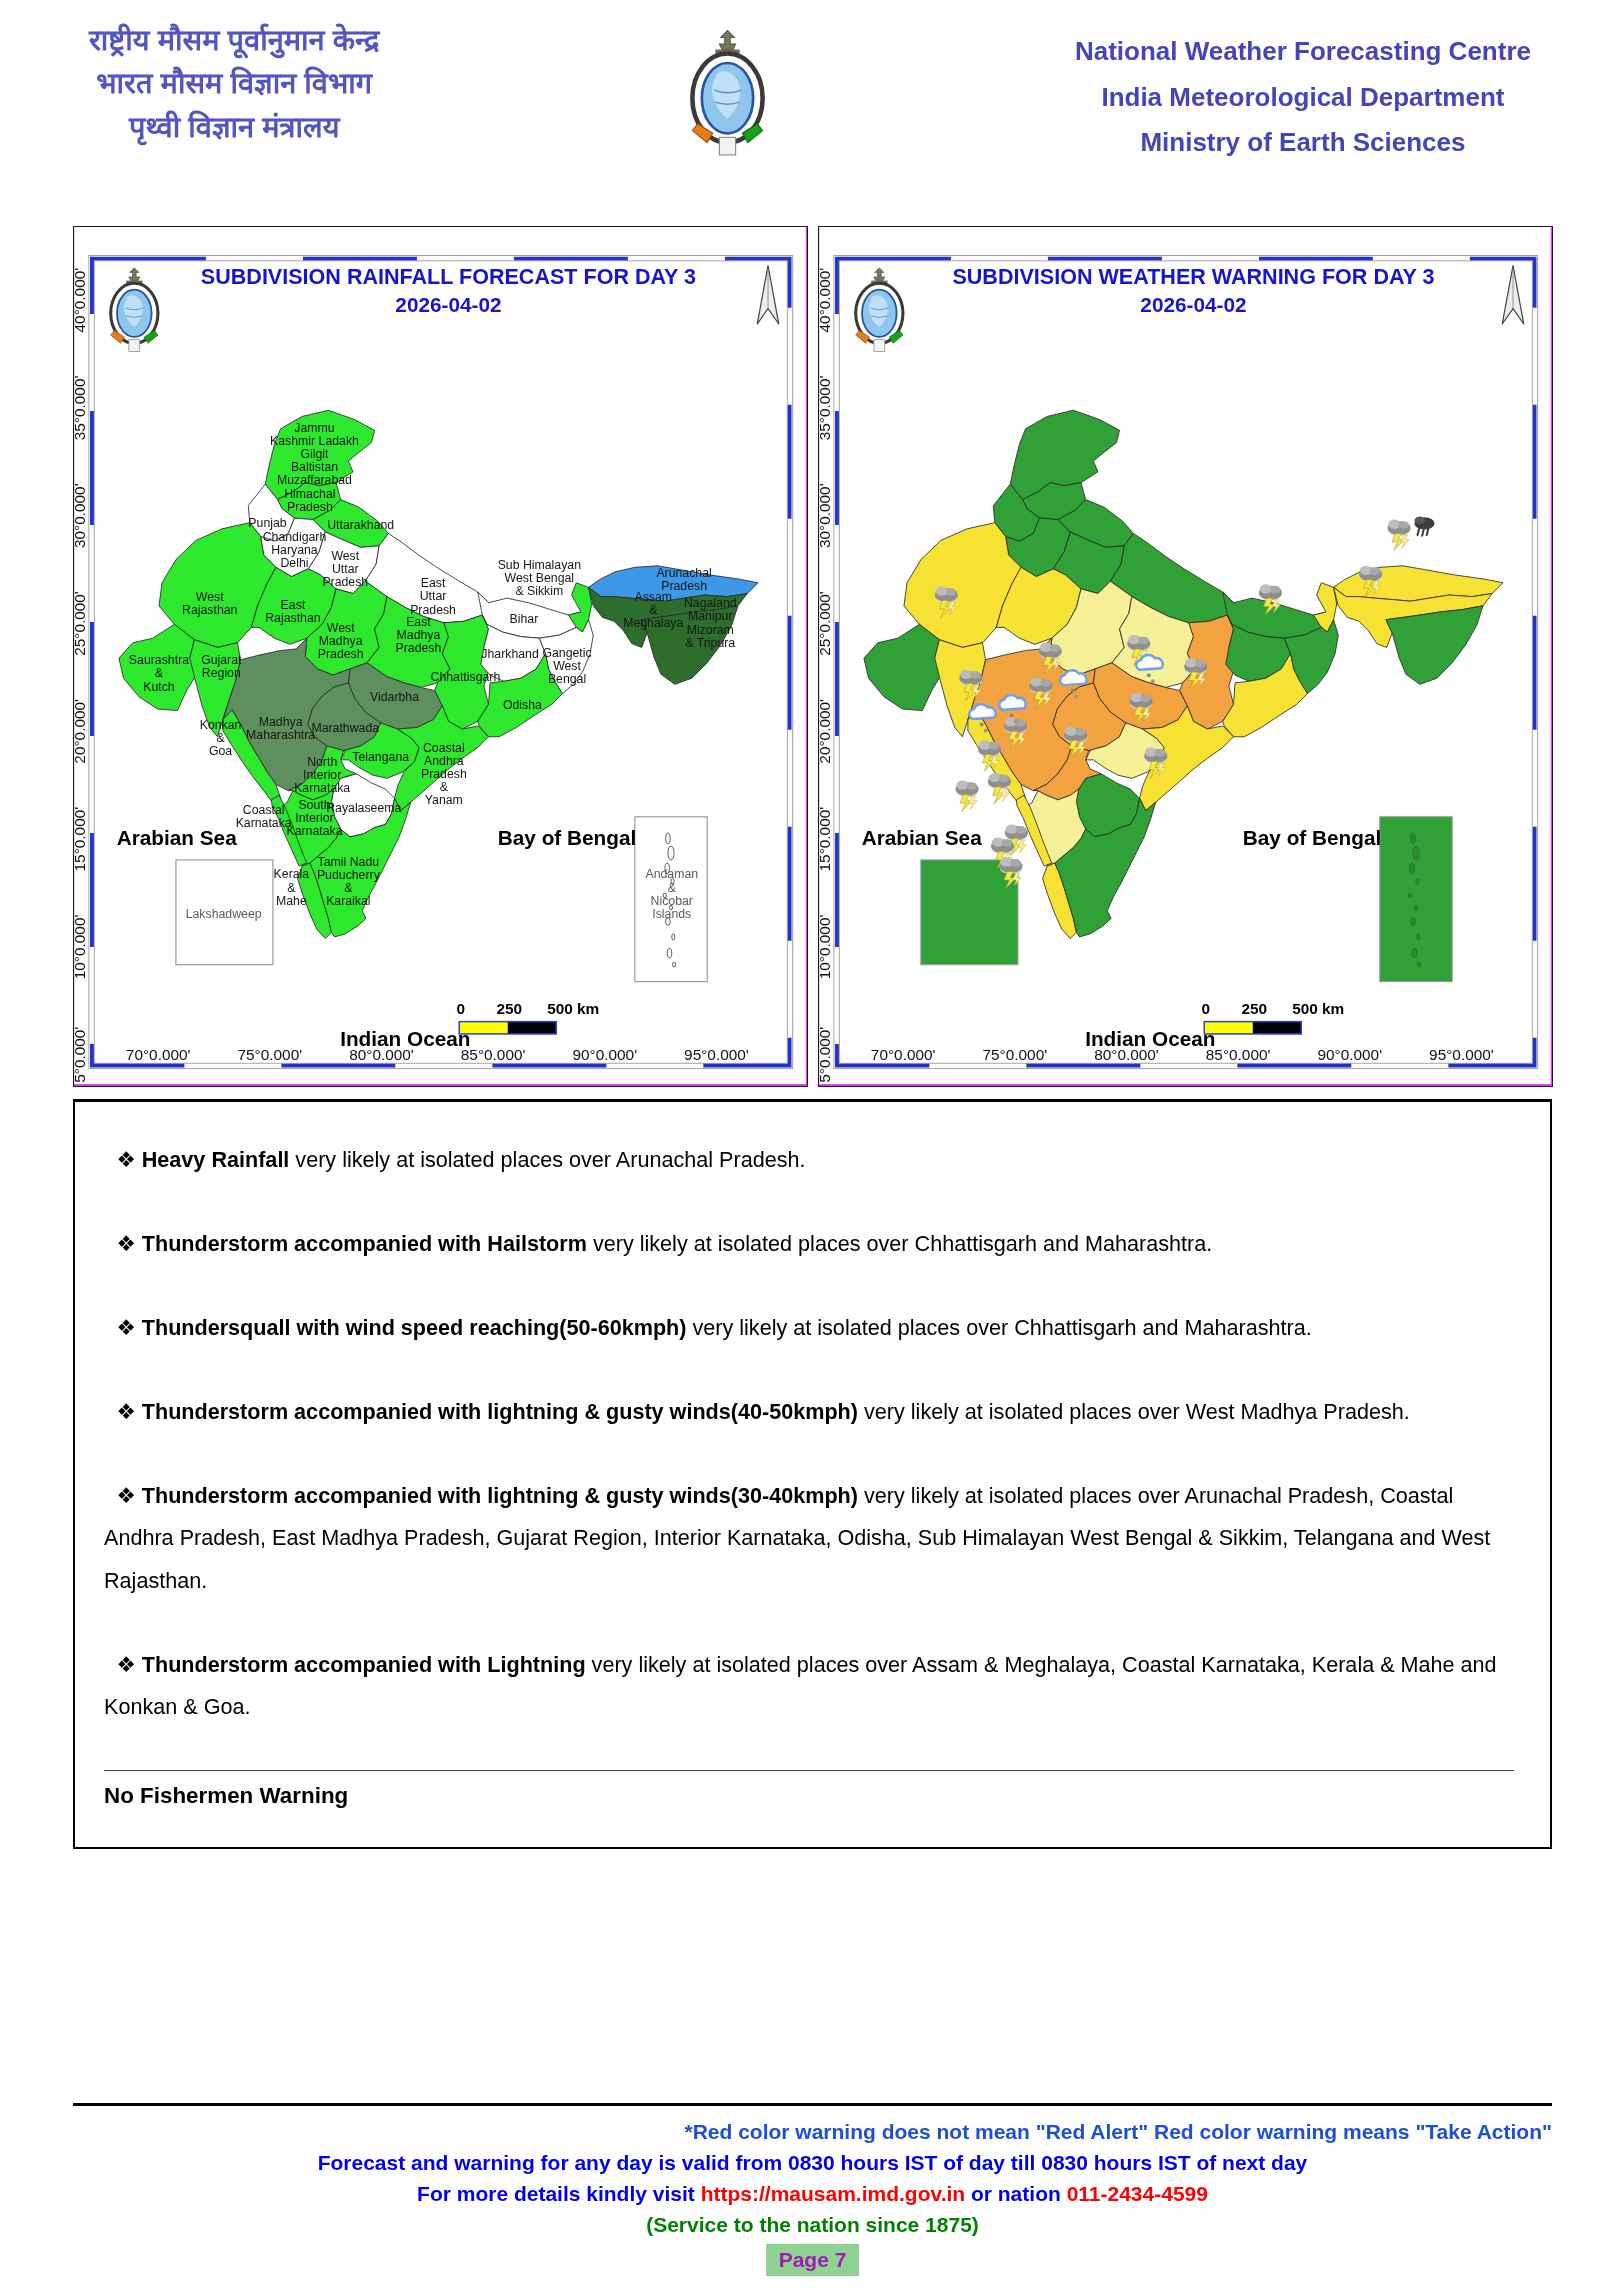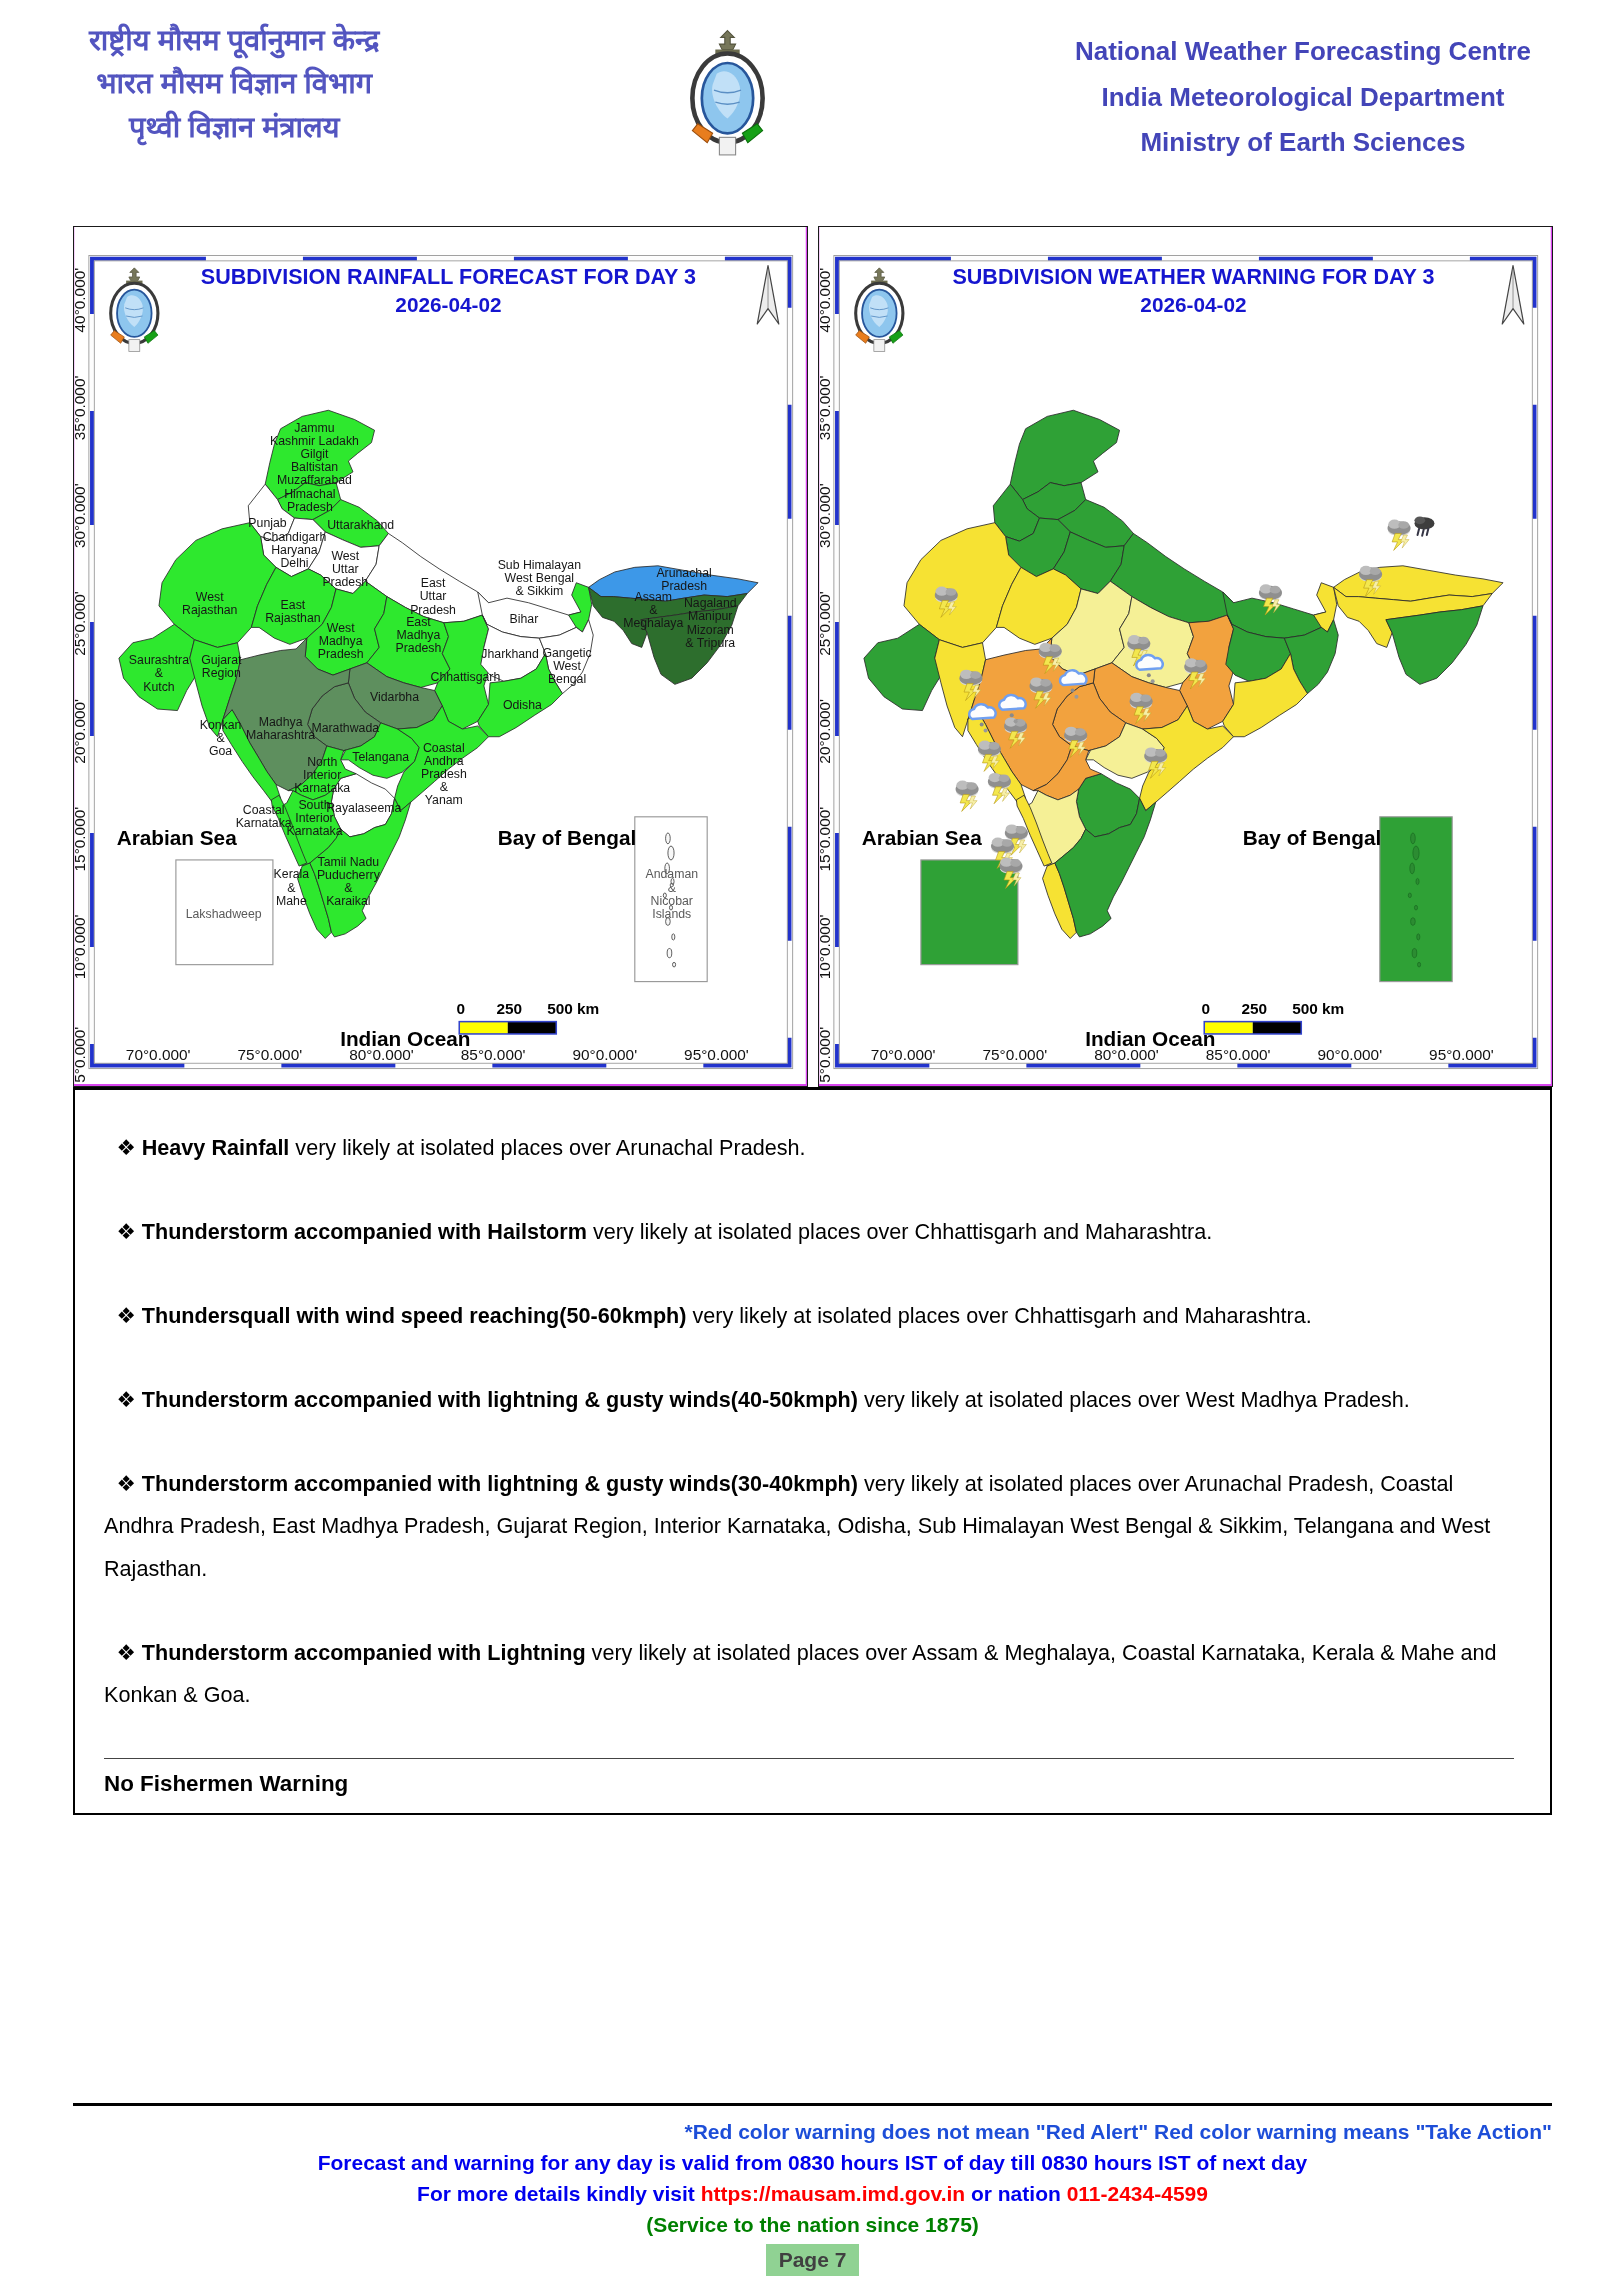--- a/index.html
+++ b/index.html
@@ -13,35 +13,35 @@
   .hdr-logo { width:85px; height:139px; }
 
   
   .maps-row { display:flex; gap:10px; margin:31px 70px 0 73px; }
   .map-panel { width:735px; height:861px; border:1.5px solid #1a1a1a; background:#d946ef; }
   .map-panel svg { display:block; width:732px; height:857px; }
   svg text { font-family:"Liberation Sans", sans-serif; }
 
   
   .sec-head { margin:74px 0 7.7px 75px; font-size:23px; font-weight:bold; }
-  .warn-box { margin:0 72px 0 73px; border:2.3px solid #000; border-top-width:3.9px; padding:37px 36px 8px 29px; }
+  .warn-box { margin:12px 72px 0 73px; border:2.3px solid #000; border-top-width:3.9px; padding:37px 36px 30px 29px; }
   .bullet { font-size:21.6px; line-height:1.95; margin-bottom:42px; }
   .bullet .dia { padding-left:12.4px; }
   .warn-box hr { border:none; border-top:1.5px solid #444; margin:23px 0 12.4px 0; }
   .nofish { font-size:22.4px; font-weight:bold; padding-bottom:7.7px; }
 
   
   .footer { position:absolute; left:73px; right:72px; bottom:12.4px; border-top:3.9px solid #000; padding-top:14px; text-align:center; }
   .footer div { font-size:21px; font-weight:bold; margin-bottom:7px; }
   .f-red { color:#1d4ed8;text-align:right; }
   .f-blue { color:#0000ee; }
   .f-green { color:#008000; }
   .f-mixed span.b { color:#0000ee; }
   .f-mixed span.r { color:#f00; }
-  .badge { display:inline-block; background:#90d293; color:#404040; font-size:21px; font-weight:bold; padding:3.9px 12.4px; }
+  .badge { display:inline-block; background:#90d293; color:#a21caf; font-size:21px; font-weight:bold; padding:3.9px 12.4px; }
 </style>
 </head>
 <body>
 
 <div class="page">
 
   <header class="hdr">
     <div class="org-hi">
       <div>राष्ट्रीय मौसम पूर्वानुमान केन्द्र</div>
       <div>भारत मौसम विज्ञान विभाग</div>

